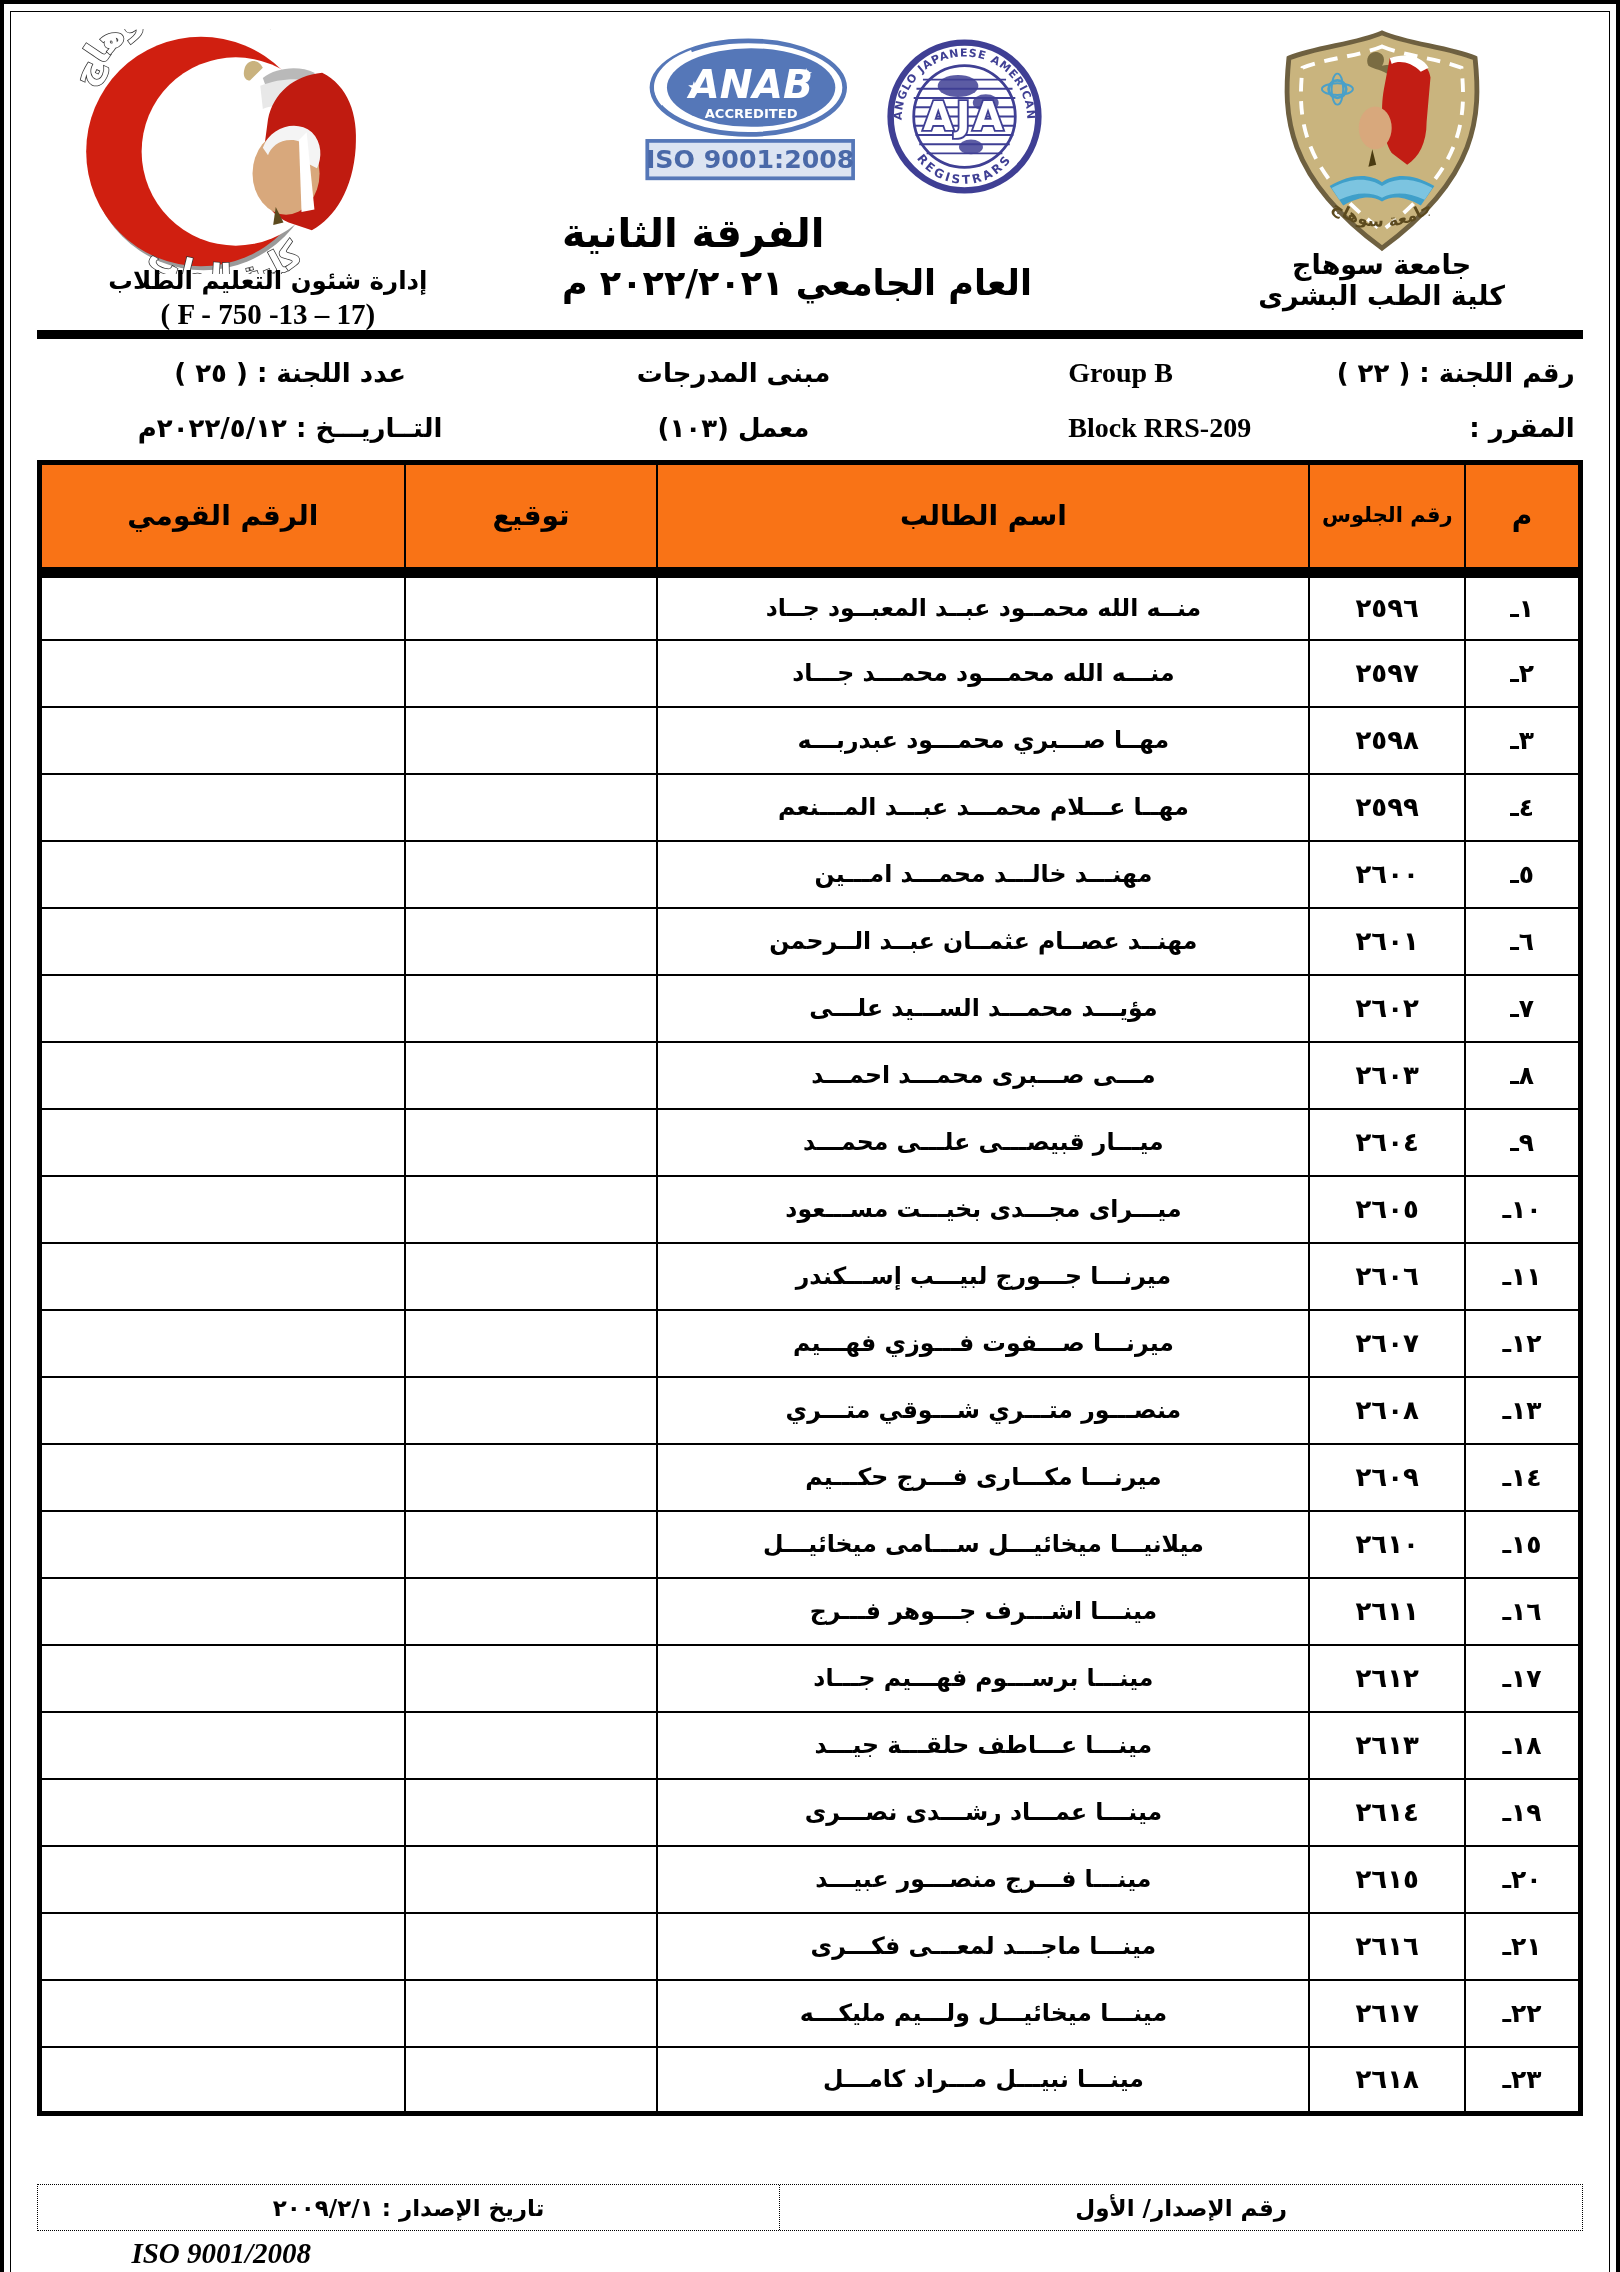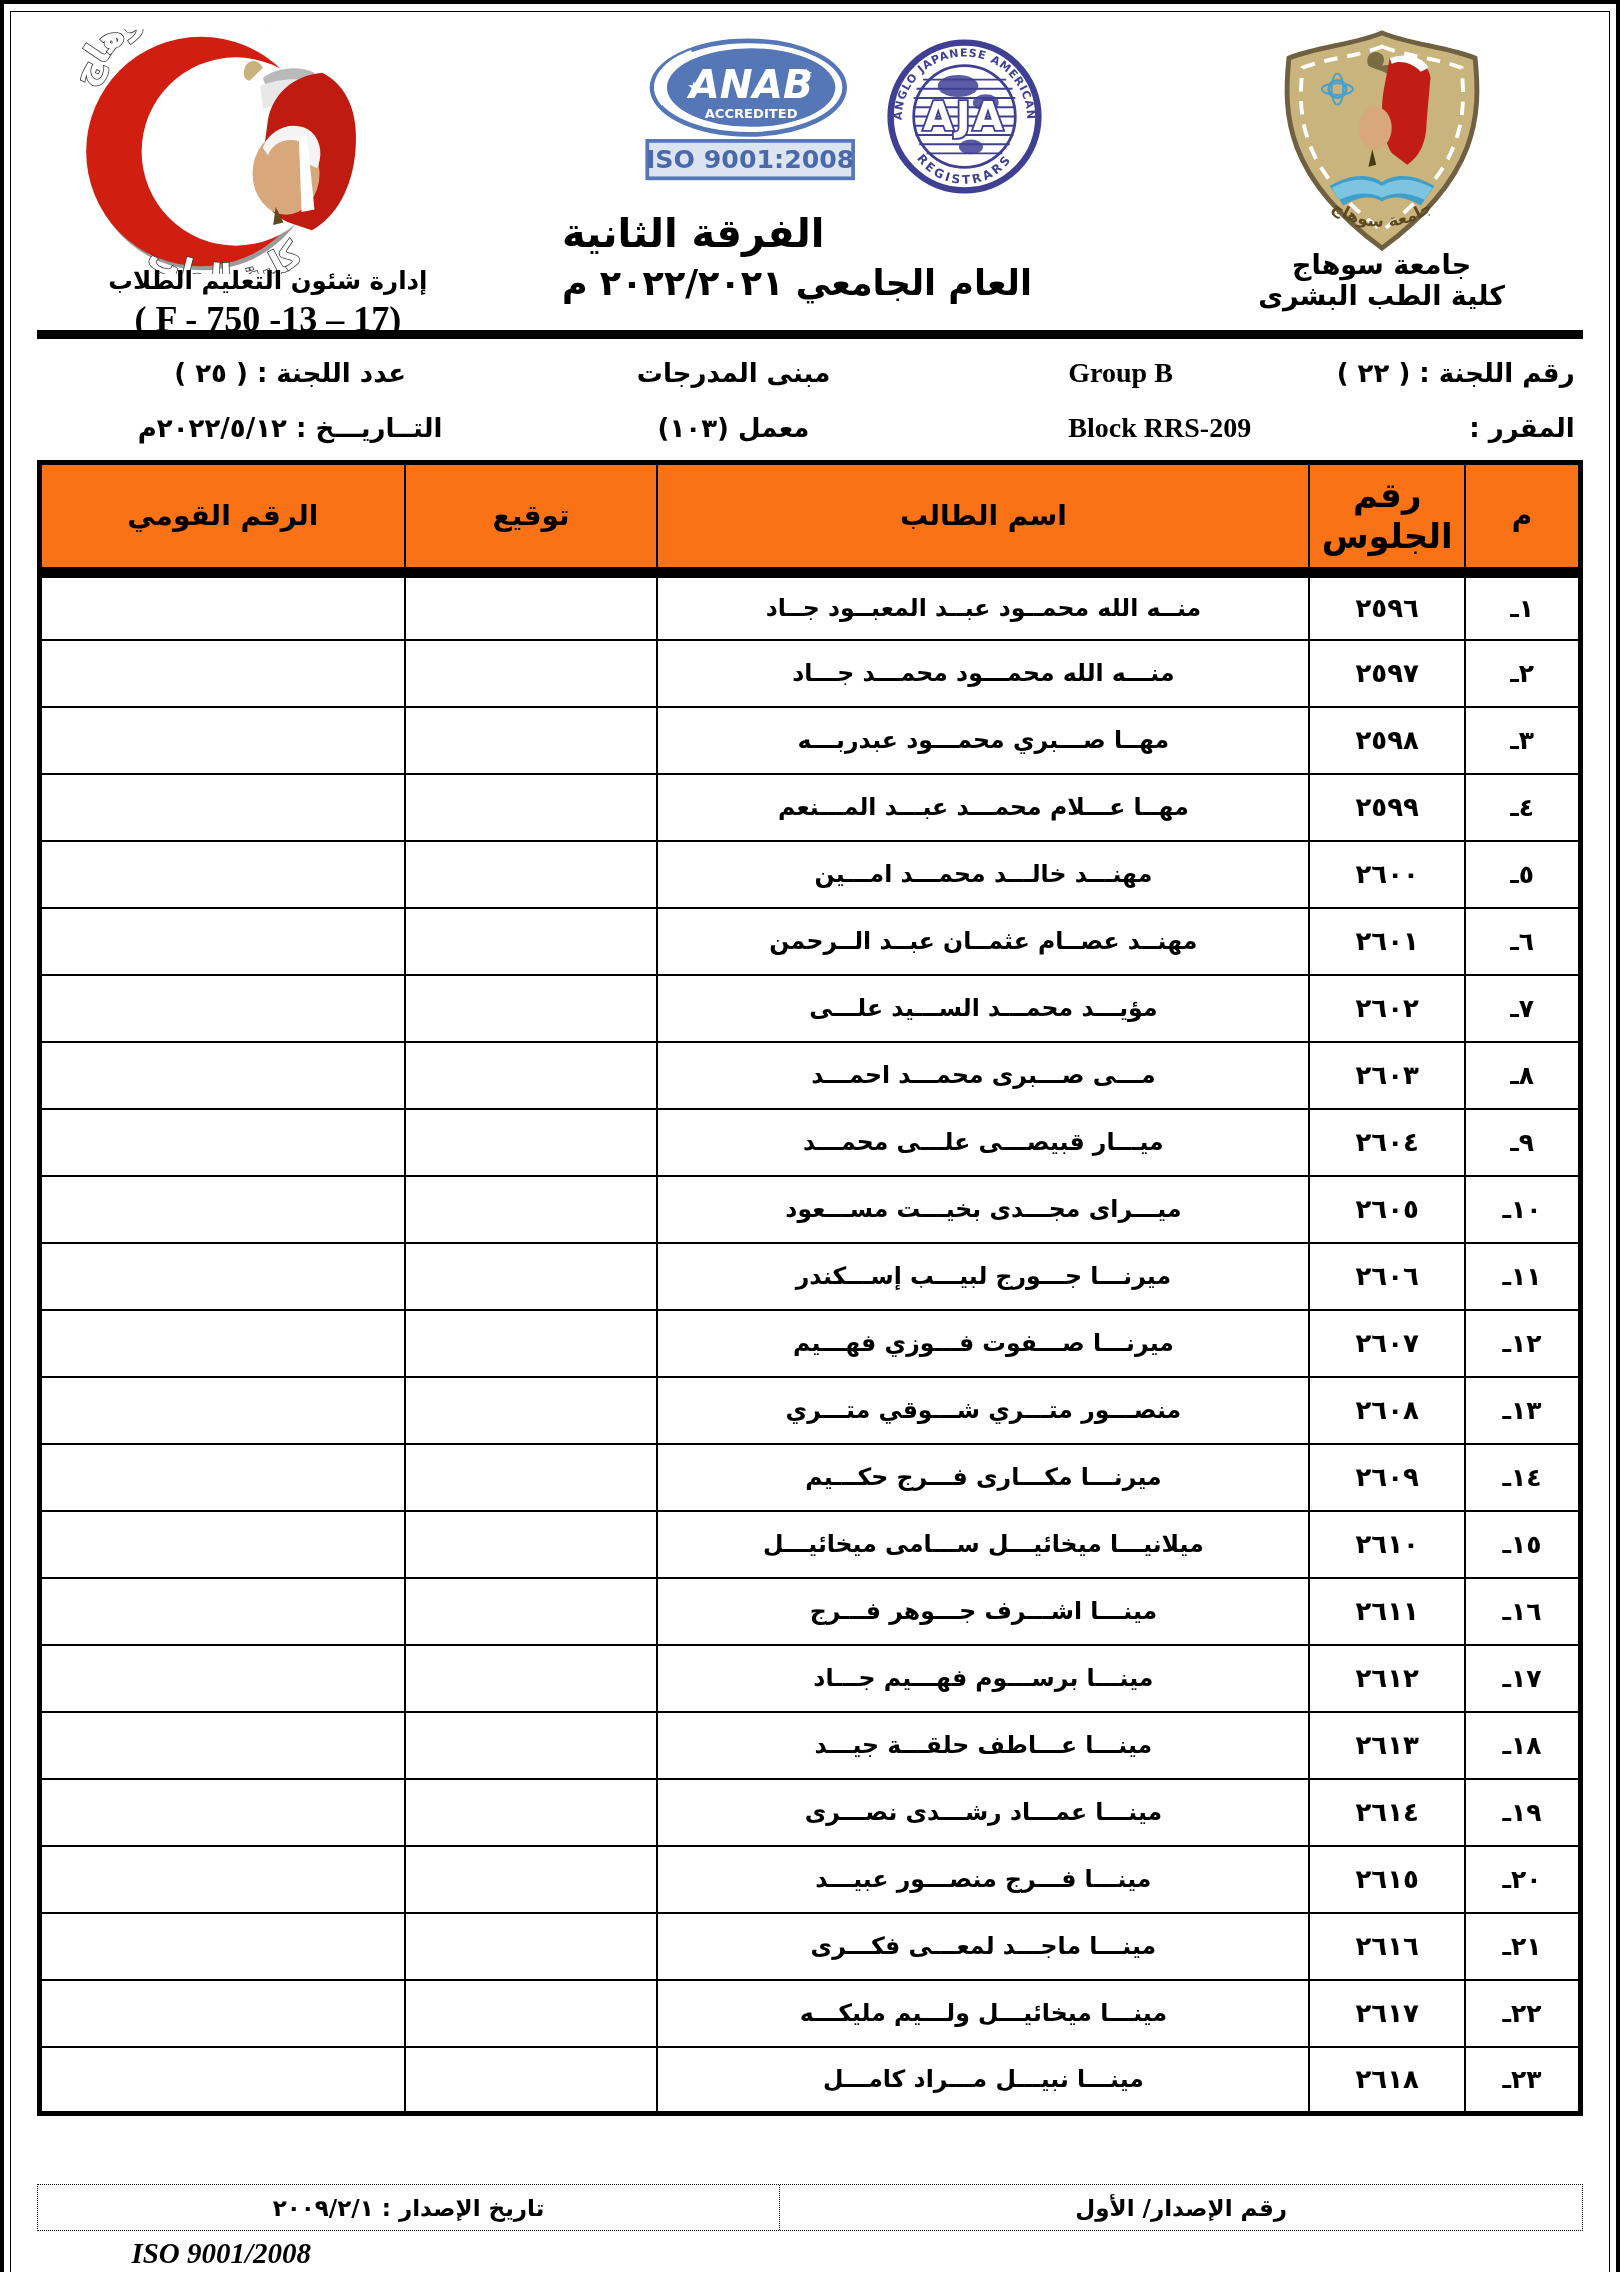--- a/index.html
+++ b/index.html
@@ -23,21 +23,21 @@
 
   
   .header {
     display:flex; justify-content:space-between; align-items:flex-start;
     padding:4.5px 27px 0 27px;
     height:300px;
   }
   .h-left { width:459px; text-align:center; }
   .h-left svg { display:block; margin:0 auto; }
   .dept-line { font-size:24.5px; font-weight:bold; margin-top:-8.2px; }
-  .form-code { font-size:36px; font-weight:bold; font-family:"Liberation Serif", serif; direction:ltr; margin-top:2.7px; }
+  .form-code { font-size:29px; font-weight:bold; font-family:"Liberation Serif", serif; direction:ltr; margin-top:2.7px; }
 
   .h-center { width:555px; text-align:left; padding-top:8.2px; }
   .logo-row { display:flex; justify-content:center; align-items:flex-start; gap:16.4px; }
   .grade-title { font-size:40px; font-weight:bold; margin-top:15.5px; }
   .year-title  { font-size:35px; font-weight:bold; margin-top:7.3px; direction:rtl; }
 
   .h-right { width:400px; text-align:center; }
   .h-right svg { display:block; margin:0 auto; }
   .univ-line, .fac-line { font-size:27px; font-weight:bold; direction:rtl; }
   .univ-line { margin-top:-3.6px; }
@@ -238,21 +238,21 @@
       <colgroup>
         <col style="width:7.5%">
         <col style="width:10.1%">
         <col style="width:42.3%">
         <col style="width:16.4%">
         <col style="width:23.7%">
       </colgroup>
       <thead>
         <tr>
           <th>م</th>
-          <th style="font-size:34px;">رقم الجلوس</th>
+          <th style="font-size:21px;">رقم الجلوس</th>
           <th>اسم الطالب</th>
           <th>توقيع</th>
           <th>الرقم القومي</th>
         </tr>
       </thead>
       <tbody>
       <tr>
         <td class="c-no">١ـ</td>
         <td class="c-seat">٢٥٩٦</td>
         <td class="c-name">منــه الله محمــود عبــد المعبــود جــاد</td>

